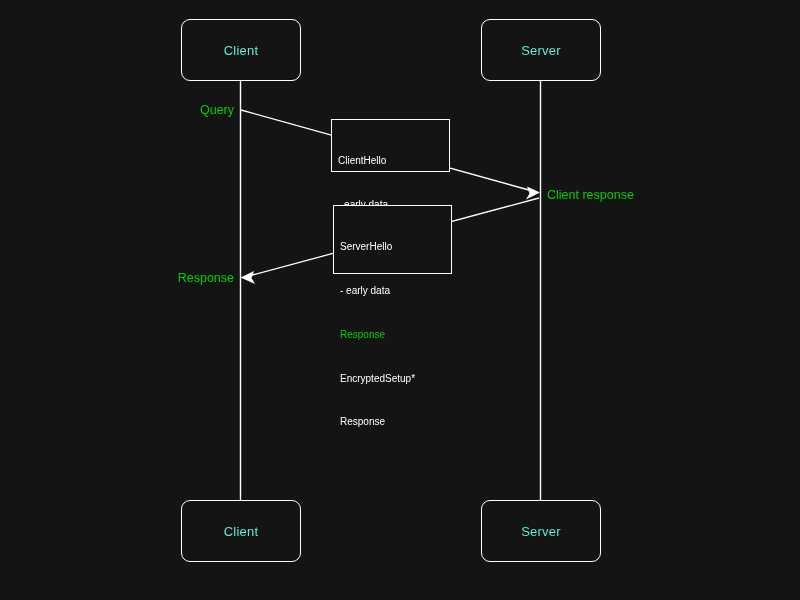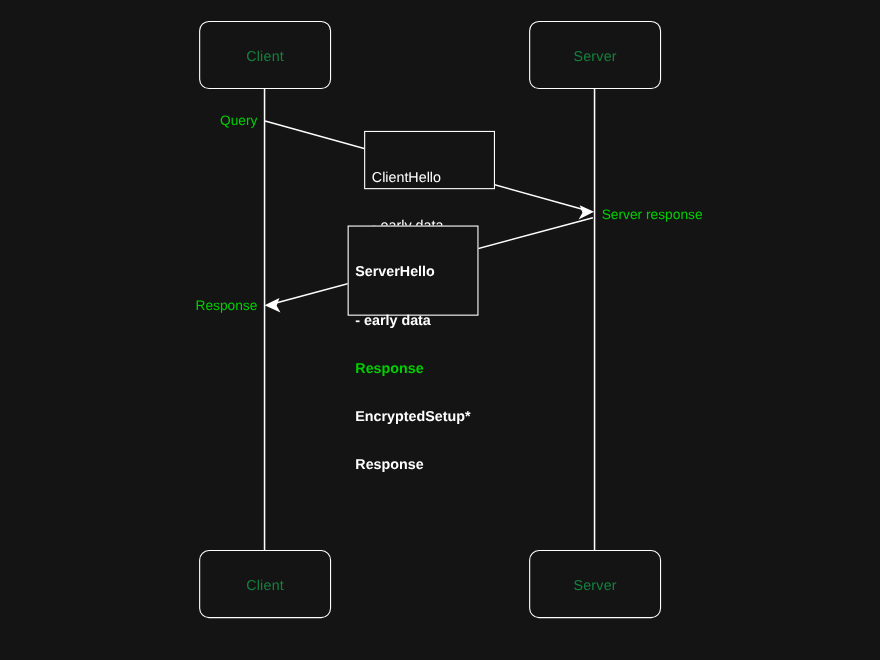--- a/index.html
+++ b/index.html
@@ -26,46 +26,46 @@
     height: 600px;
   }
 
   
   .actor-box {
     position: absolute;
     box-sizing: border-box;
     border: 1.4px solid #ffffff;
     border-radius: 9px;
     background: #141414;
-    color: #15803d;
+    color: #5eead4;
     font-size: 13px;
     display: flex;
     align-items: center;
     justify-content: center;
     letter-spacing: 0.2px;
   }
   .actor-client-top   { left: 181px; top: 19px;  width: 120px; height: 62px; }
   .actor-server-top   { left: 481px; top: 19px;  width: 120px; height: 62px; }
   .actor-client-bot   { left: 181px; top: 500px; width: 120px; height: 62px; }
   .actor-server-bot   { left: 481px; top: 500px; width: 120px; height: 62px; }
 
   
   .note-box {
     position: absolute;
     box-sizing: border-box;
     border: 1.4px solid #ffffff;
     background: #141414;
     color: #ffffff;
-    font-size: 13px;
+    font-size: 10px;
     line-height: 14.6px;
     padding: 5px 6px 5px 6px;
     white-space: pre;
   }
   .note-clienthello { left: 331px; top: 119px; width: 119px; height: 53px; }
-  .note-serverhello { left: 316px; top: 205px; width: 119px; height: 82px; font-weight: bold; }
+  .note-serverhello { left: 333px; top: 205px; width: 119px; height: 69px; }
   .note-line { display: block; }
   .accent { color: #00d000; }
 
   
   .edge-label {
     position: absolute;
     color: #00d000;
     font-size: 12.5px;
     white-space: nowrap;
   }
@@ -100,21 +100,21 @@
 
   <div class="actor-box actor-client-bot">
     <span>Client</span>
   </div>
   <div class="actor-box actor-server-bot">
     <span>Server</span>
   </div>
 
   <div class="edge-label label-query">Query</div>
   <div class="edge-label label-response">Response</div>
-  <div class="edge-label label-compute">Server response</div>
+  <div class="edge-label label-compute">Client response</div>
 
   <div class="note-box note-clienthello">
     <span class="note-line">ClientHello</span>
     <span class="note-line">- early data</span>
     <span class="note-line accent">Query</span>
   </div>
 
   <div class="note-box note-serverhello">
     <span class="note-line">ServerHello</span>
     <span class="note-line">- early data</span>

